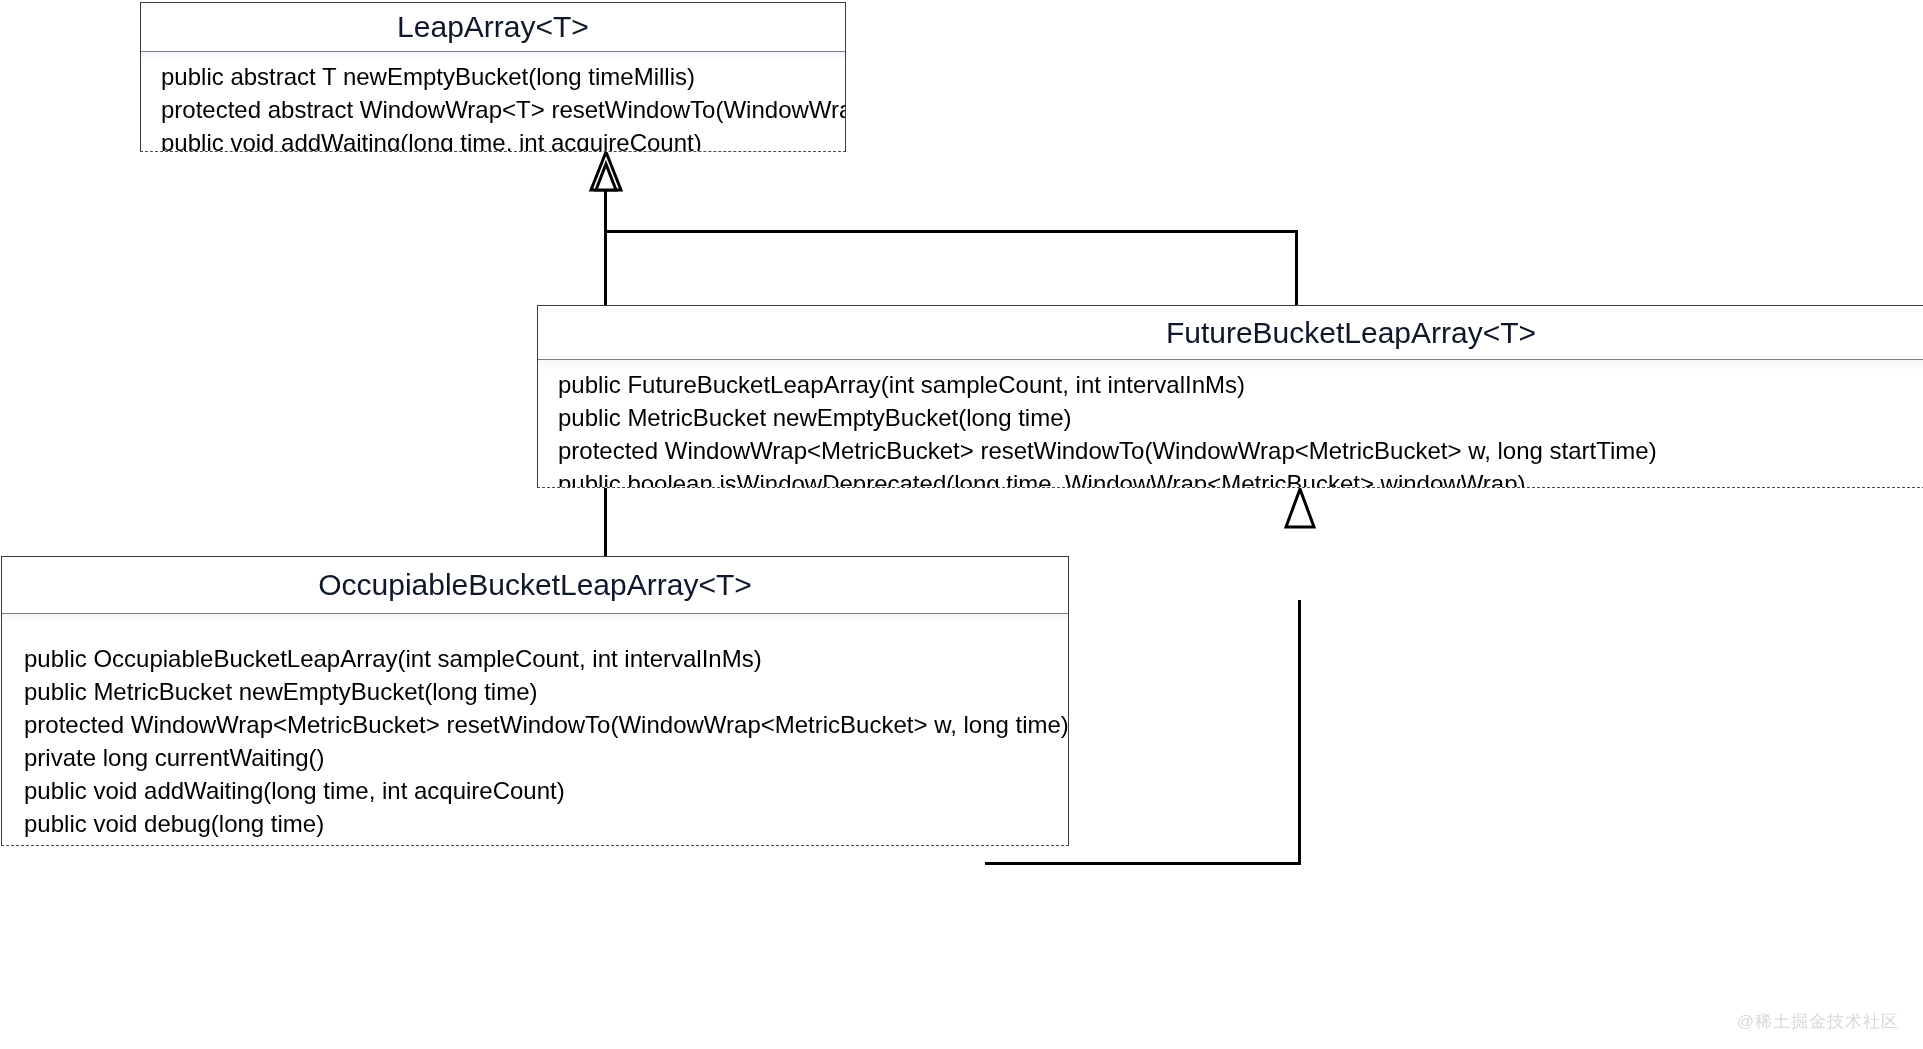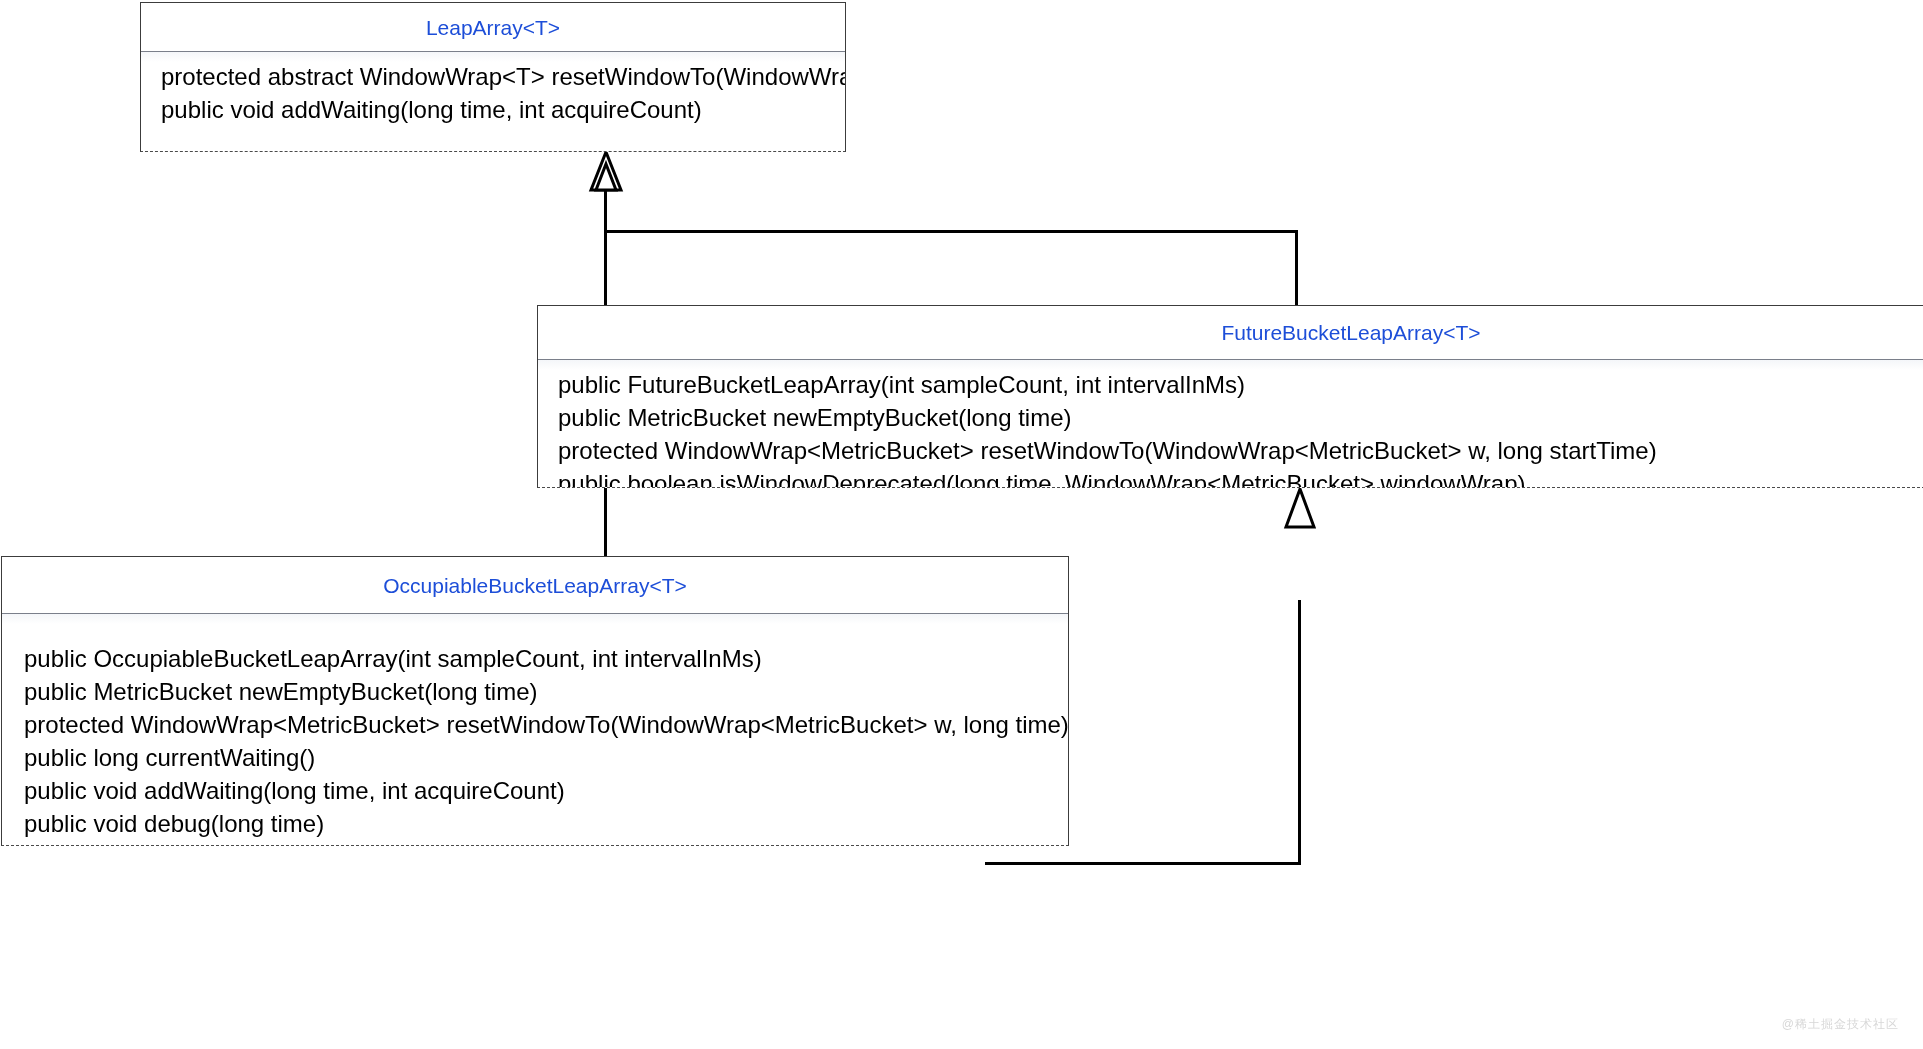--- a/index.html
+++ b/index.html
@@ -25,23 +25,23 @@
     background: #ffffff;
     border: 1px solid #3c3c3c;
     border-bottom: 1px dashed #4a4a4a;
     display: flex;
     flex-direction: column;
     z-index: 5;
   }
   .uml-title {
     box-sizing: border-box;
     text-align: left;
-    font-size: 21px;
+    font-size: 30px;
     line-height: 1.0;
-    color: #1d4ed8;
+    color: #0f172a;
     border-bottom: 1px solid #7a7f8a;
     background: #ffffff;
     display: flex;
     align-items: center;
     justify-content: center;
     flex: 0 0 auto;
   }
   .uml-members {
     box-sizing: border-box;
     padding: 8px 0 6px 0;
@@ -102,21 +102,21 @@
     width: 0;
     height: 0;
     z-index: 3;
   }
   .arrowhead svg { display: block; }
 
   .watermark {
     position: absolute;
     right: 24px;
     bottom: 16px;
-    font-size: 12px;
+    font-size: 17px;
     color: #d8d8d8;
     letter-spacing: 1px;
     z-index: 1;
     user-select: none;
   }
 </style>
 </head>
 <body>
 
 <div id="canvas">
@@ -138,20 +138,21 @@
   <div class="conn" style="left:1298px; top:600px; width:3px; height:265px;"></div>
   <div class="arrowhead" style="left:1281px; top:487px;">
     <svg width="38" height="44" viewBox="0 0 38 44">
       <polygon points="19,2 33,40 5,40" fill="#ffffff" stroke="#000000" stroke-width="3"></polygon>
     </svg>
   </div>
 
   <div class="uml-class" id="box-leaparray">
     <div class="uml-title">LeapArray&lt;T&gt;</div>
     <div class="uml-members">
+      <div class="uml-member">public abstract T newEmptyBucket(long timeMillis)</div>
       <div class="uml-member">protected abstract WindowWrap&lt;T&gt; resetWindowTo(WindowWrap&lt;T&gt;</div>
       <div class="uml-member">public void addWaiting(long time, int acquireCount)</div>
     </div>
   </div>
 
   <div class="uml-class" id="box-future">
     <div class="uml-title">FutureBucketLeapArray&lt;T&gt;</div>
     <div class="uml-members">
       <div class="uml-member">public FutureBucketLeapArray(int sampleCount, int intervalInMs)</div>
       <div class="uml-member">public MetricBucket newEmptyBucket(long time)</div>
@@ -160,21 +161,21 @@
     </div>
   </div>
 
   <div class="uml-class" id="box-occupiable">
     <div class="uml-title">OccupiableBucketLeapArray&lt;T&gt;</div>
     <div class="uml-members">
       <div class="uml-member blank"></div>
       <div class="uml-member">public OccupiableBucketLeapArray(int sampleCount, int intervalInMs)</div>
       <div class="uml-member">public MetricBucket newEmptyBucket(long time)</div>
       <div class="uml-member">protected WindowWrap&lt;MetricBucket&gt; resetWindowTo(WindowWrap&lt;MetricBucket&gt; w, long time)</div>
-      <div class="uml-member">public long currentWaiting()</div>
+      <div class="uml-member">private long currentWaiting()</div>
       <div class="uml-member">public void addWaiting(long time, int acquireCount)</div>
       <div class="uml-member">public void debug(long time)</div>
     </div>
   </div>
 
   <div class="watermark">@稀土掘金技术社区</div>
 
 </div>
 
 </body></html>

